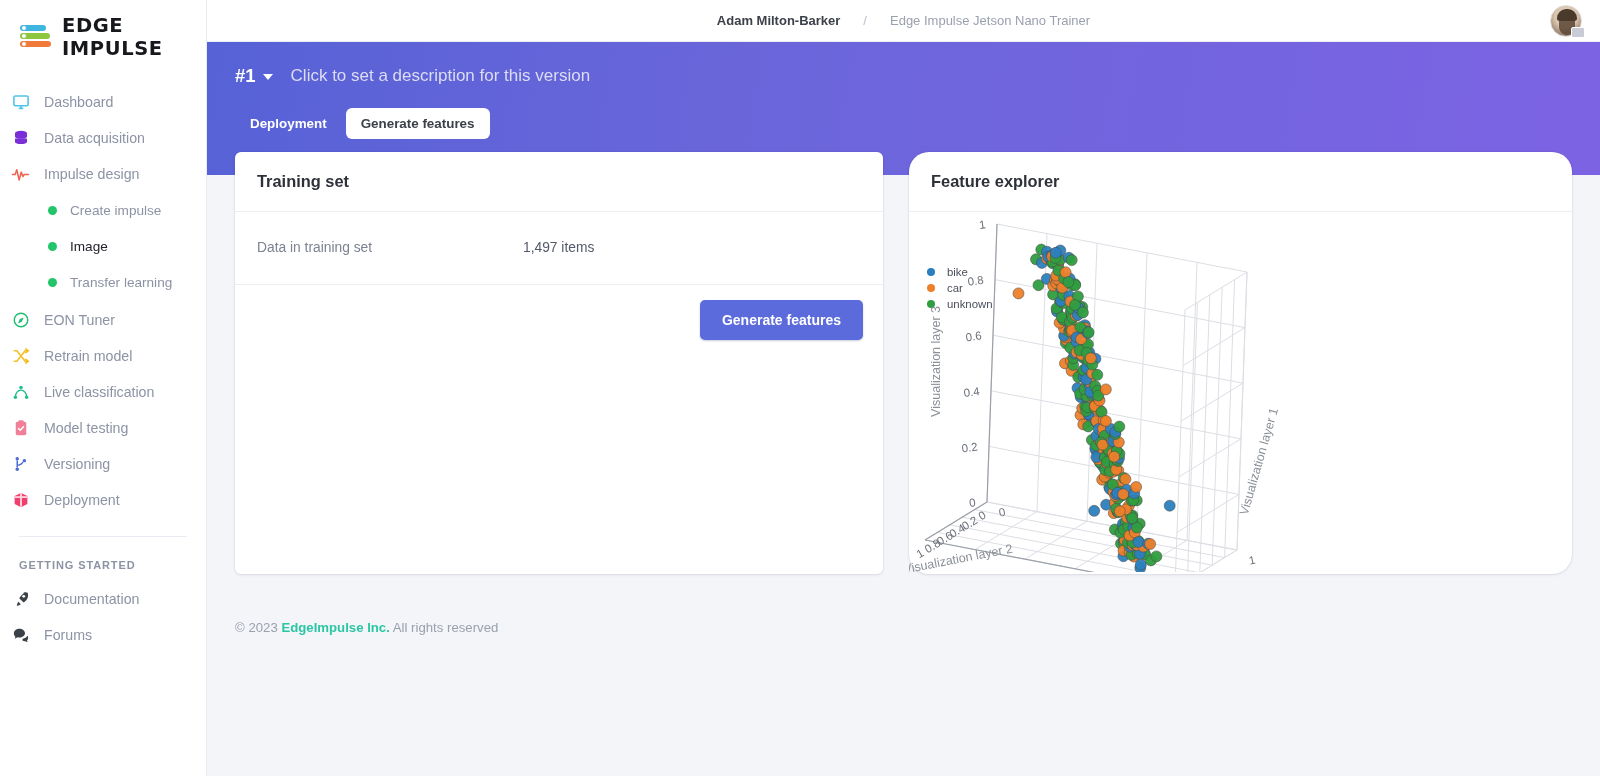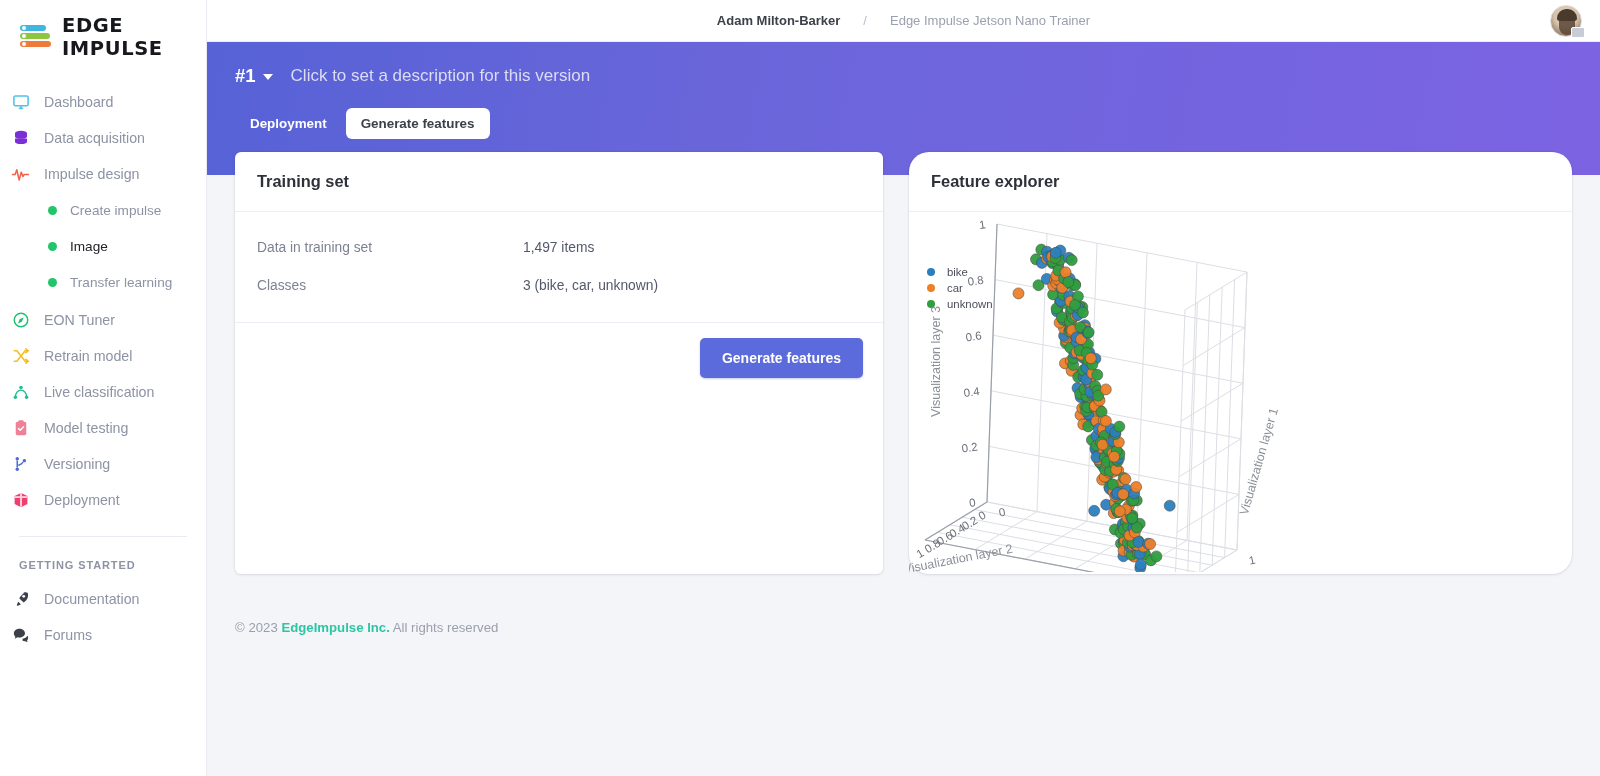--- a/index.html
+++ b/index.html
@@ -349,24 +349,20 @@
     </div>
 
     <div class="cards">
 
       <section class="card card-training">
         <div class="card-head">Training set</div>
         <div class="card-body">
           <div class="kv-row">
             <div class="kv-key">Data in training set</div>
             <div class="kv-val">1,497 items</div>
-          </div>
-          <div class="kv-row">
-            <div class="kv-key">Classes</div>
-            <div class="kv-val">3 (bike, car, unknown)</div>
           </div>
         </div>
         <div class="card-foot">
           <button class="btn-primary">Generate features</button>
         </div>
       </section>
 
       <section class="card card-explorer">
         <div class="card-head">Feature explorer</div>
         <div class="plot-area">

